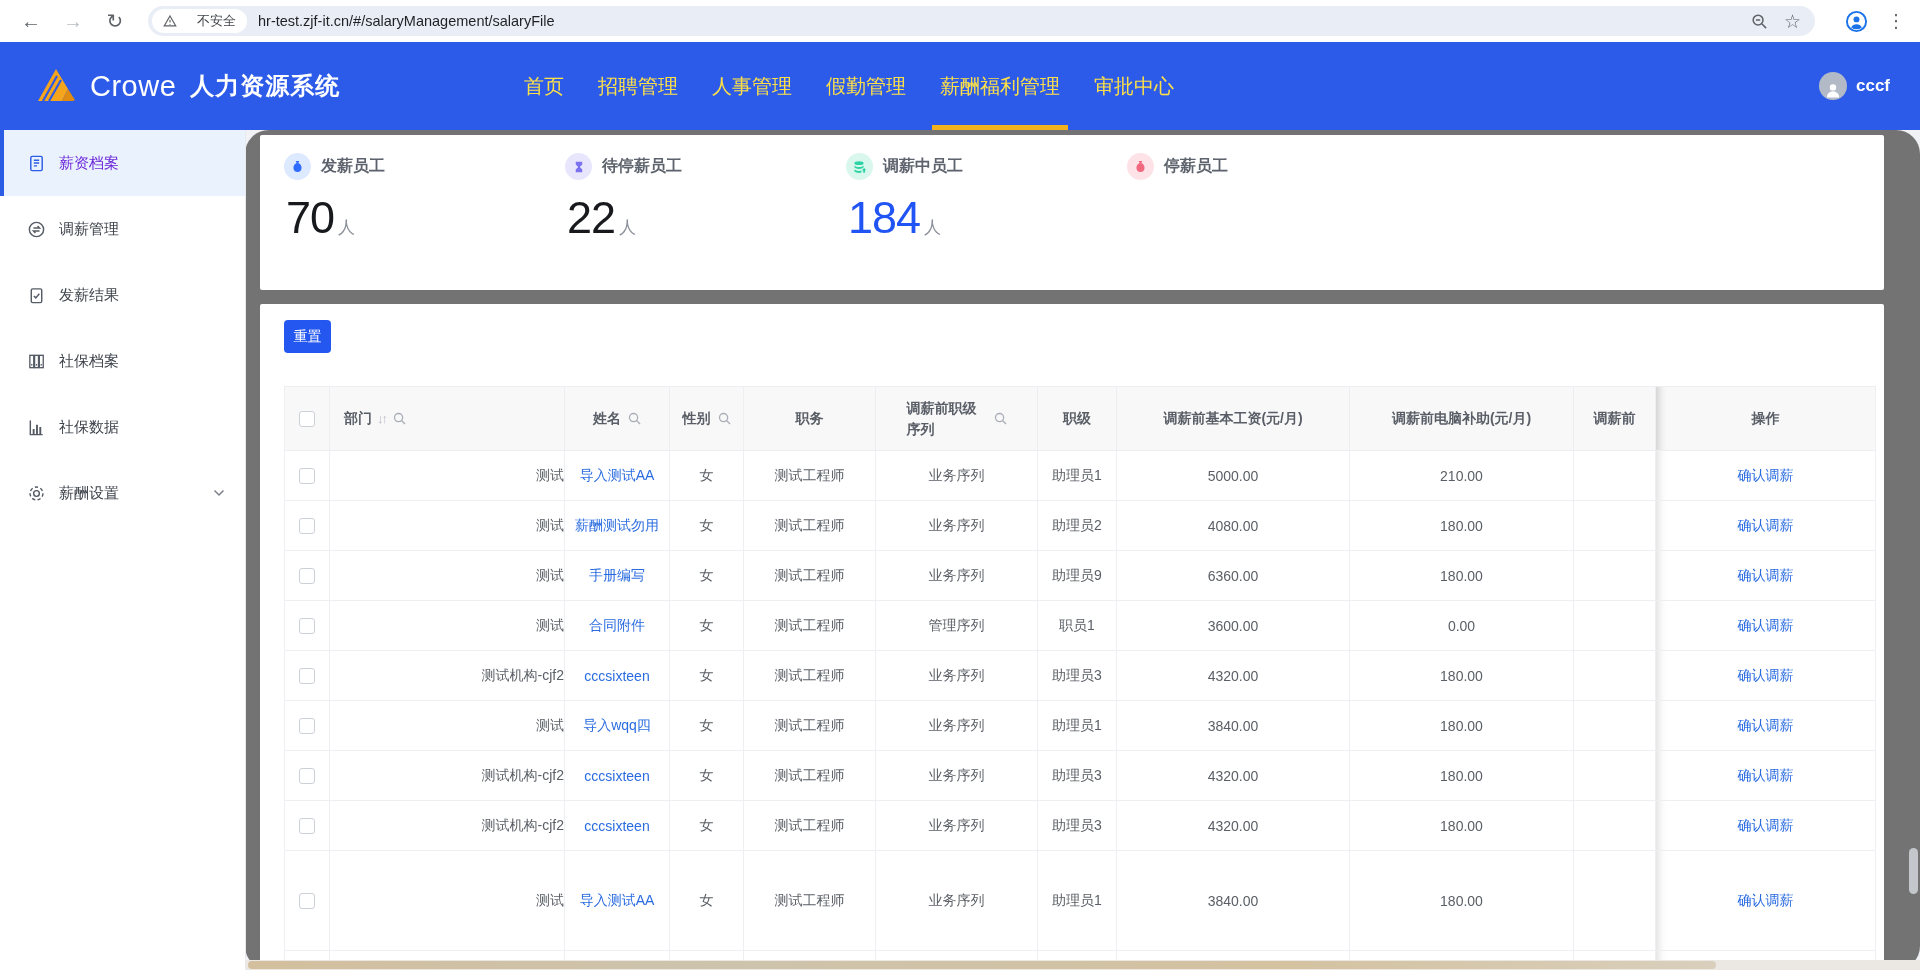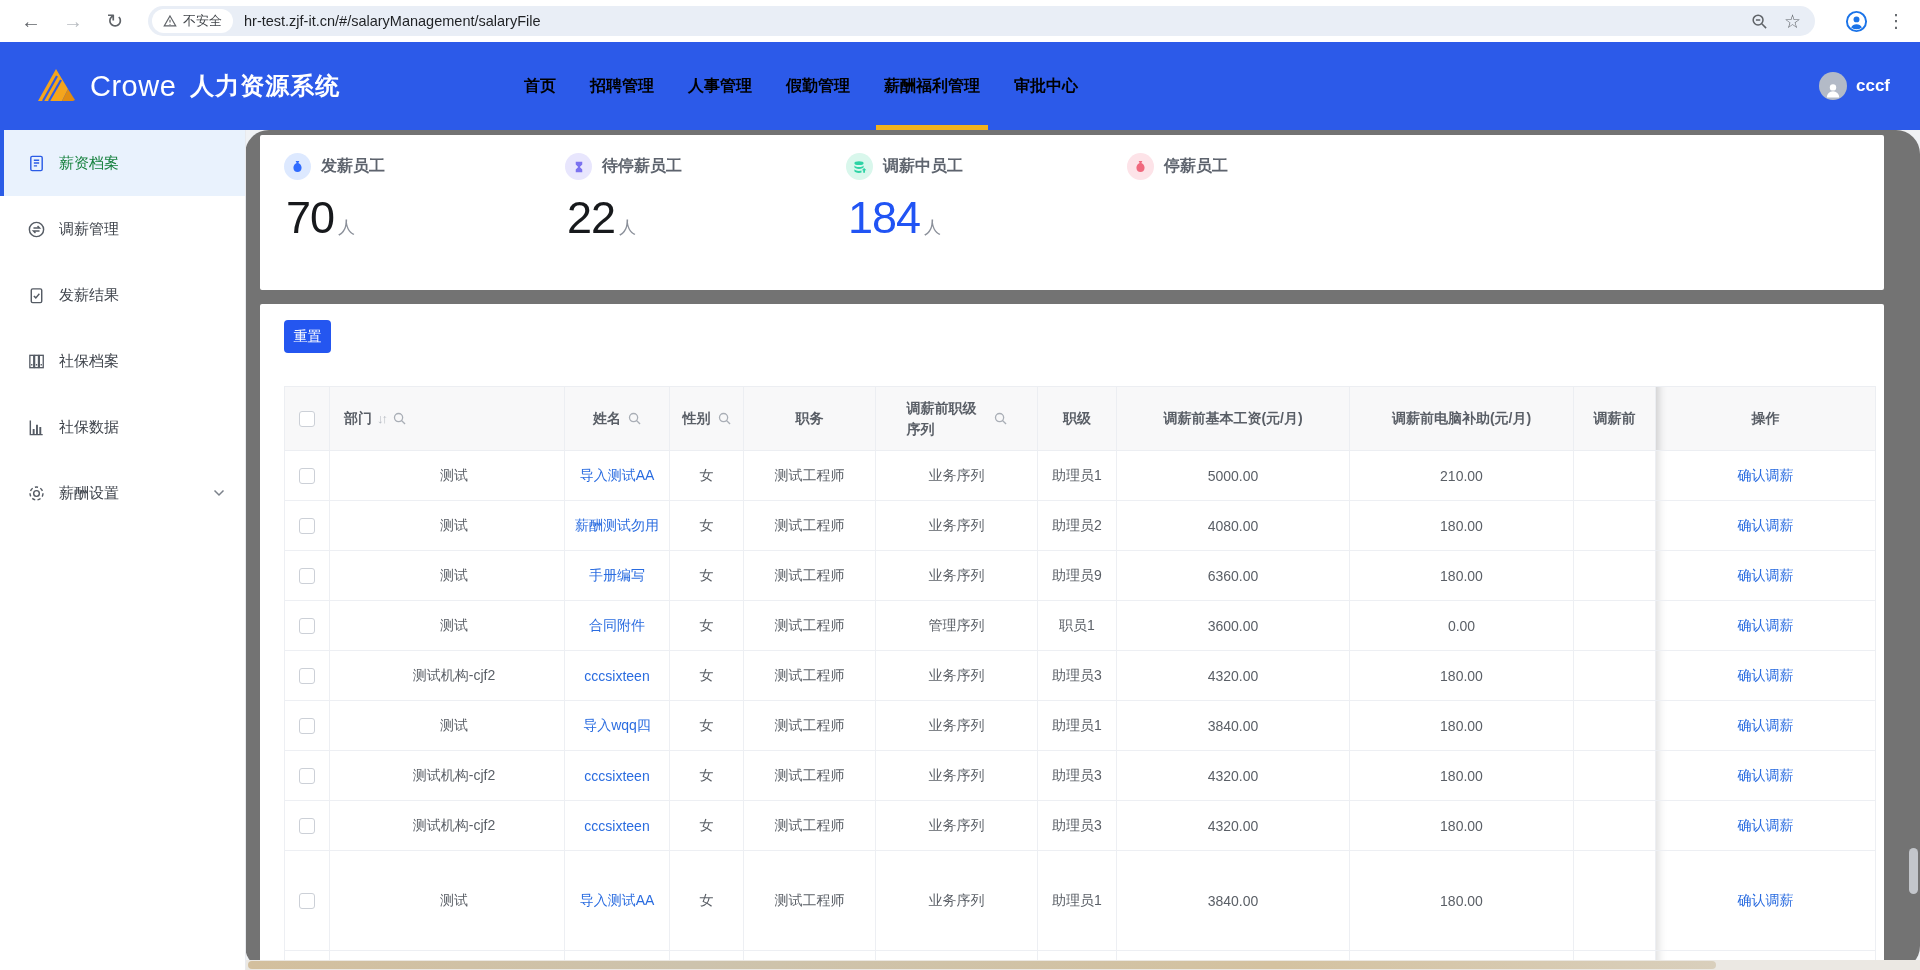--- a/index.html
+++ b/index.html
@@ -7,44 +7,44 @@
   body {
     width:1920px; height:970px; overflow:hidden; position:relative;
     font-family:"Liberation Sans","DejaVu Sans",sans-serif;
     background:#f0f2f5;
   }
   
   .browser-bar{position:absolute;top:0;left:0;right:0;height:42px;background:#fff;display:flex;align-items:center;padding:0 14px 0 16px;z-index:40;}
   .nav-btn{width:30px;height:30px;display:flex;align-items:center;justify-content:center;font-size:20px;color:#5f6368;margin-right:12px;cursor:pointer;border-radius:50%;}
   .nav-btn.disabled{color:#b9bdc2;}
   .address-bar{flex:1;height:30px;background:#e9eef6;border-radius:15px;display:flex;align-items:center;padding:0 12px 0 4px;margin:0 14px 0 6px;cursor:text;}
-  .security-chip{display:flex;align-items:center;gap:6px;background:#fff;border-radius:13px;height:24px;padding:0 11px;color:#44484d;font-size:13px;cursor:pointer;}
+  .security-chip{display:flex;align-items:center;gap:20px;background:#fff;border-radius:13px;height:24px;padding:0 11px;color:#44484d;font-size:13px;cursor:pointer;}
   .url{margin-left:11px;font-size:14.5px;color:#1f2124;flex:1;white-space:nowrap;overflow:hidden;}
   .addr-right{display:flex;align-items:center;}
   .icon-btn{display:flex;align-items:center;justify-content:center;cursor:pointer;}
   .zoom-icon{margin-right:16px;}
   .star{font-size:19px;color:#5f6368;margin-right:2px;}
   .profile-btn{margin-left:16px;}
   .dots{font-size:18px;color:#5f6368;margin-left:18px;width:20px;text-align:center;}
   
   .app-header{position:absolute;top:42px;left:0;right:0;height:88px;background:#2c5ae9;display:flex;align-items:center;z-index:30;}
   .brand{display:flex;align-items:center;margin-left:36px;}
   .brand-name{color:#fff;font-size:29px;margin-left:10px;letter-spacing:.5px;}
   .app-title{color:#ffffff;font-size:24px;font-weight:bold;margin-left:14px;letter-spacing:1px;}
   .main-nav{position:absolute;left:524px;top:0;bottom:0;display:flex;}
-  .nav-item{height:100%;display:flex;align-items:center;color:#000000;font-size:16px;font-weight:bold;margin-right:34px;position:relative;cursor:pointer;white-space:nowrap;}
+  .nav-item{height:100%;display:flex;align-items:center;color:#fde047;font-size:20px;font-weight:normal;margin-right:34px;position:relative;cursor:pointer;white-space:nowrap;}
   .nav-item.active::after{content:"";position:absolute;left:-8px;right:-8px;bottom:0;height:5px;background:#f2b21d;}
   .user-box{margin-left:auto;margin-right:30px;display:flex;align-items:center;gap:9px;cursor:pointer;}
   .avatar{width:28px;height:28px;border-radius:50%;background:#b3bac7;display:flex;align-items:flex-end;justify-content:center;overflow:hidden;}
   .user-name{color:#fff;font-size:17px;font-weight:bold;}
   
   .sidebar{position:absolute;top:130px;left:0;bottom:0;width:245px;background:#fff;z-index:20;box-shadow:1px 0 0 #e8eaee;}
   .side-item{height:66px;display:flex;align-items:center;padding-left:27px;color:#3e434b;font-size:15px;cursor:pointer;position:relative;}
   .side-icon{color:#555b64;margin-right:13px;display:flex;}
-  .side-item.active{background:#e9f2fd;color:#15803d;}
+  .side-item.active{background:#e9f2fd;color:#6d28d9;}
   .side-item.active .side-icon{color:#2b5ce6;}
   .side-item.active::before{content:"";position:absolute;left:0;top:0;bottom:0;width:4px;background:#2b5ce6;}
   .chev{margin-left:auto;margin-right:20px;color:#7b818a;display:flex;}
   
   .main{position:absolute;left:245px;top:130px;right:0;bottom:0;background:#737373;overflow:hidden;border-radius:24px;}
   .stats-panel{margin:5px 36px 0 15px;height:155px;background:#fff;border-radius:2px;display:flex;padding:18px 0 0 24px;}
   .stat-card{width:281px;}
   .stat-head{display:flex;align-items:center;gap:10px;}
   .icon-circle{width:27px;height:27px;border-radius:50%;display:flex;align-items:center;justify-content:center;flex:0 0 27px;}
   .stat-label{font-size:16px;font-weight:bold;color:#5d636d;}
@@ -52,21 +52,21 @@
   .stat-num{font-size:45px;color:#17191c;letter-spacing:-1px;}
   .stat-unit{font-size:17px;color:#8b909a;margin-left:4px;}
   .table-panel{margin:14px 36px 0 15px;background:#fff;border-radius:2px;height:666px;padding:16px 0 0 24px;overflow:hidden;position:relative;}
   .reset-btn{width:47px;height:33px;background:#2456f0;color:#fff;font-size:14px;border:none;border-radius:4px;cursor:pointer;font-family:inherit;}
   
   table{border-collapse:collapse;table-layout:fixed;width:1591px;margin-top:33px;}
   thead th{height:64px;background:#f8f8f9;font-size:14px;font-weight:bold;color:#595e66;border:1px solid #eceef2;padding:0;text-align:center;vertical-align:middle;}
   tbody td{height:50px;border:1px solid #edeff3;font-size:14px;color:#5a5f66;text-align:center;vertical-align:middle;padding:0;background:#fff;}
   tr.tall td{height:100px;}
   tr.partial td{height:50px;}
-  th.left,td.left{text-align:center;padding-left:14px;margin-top:11px;}
+  th.left,td.left{text-align:right;padding-left:14px;margin-top:11px;}
   .th-inner{display:flex;align-items:center;justify-content:center;gap:5px;}
   th.left .th-inner{justify-content:flex-start;}
   .th-inner.wrap .th-label{max-width:80px;line-height:1.5;text-align:left;}
   .sort-icon{font-size:13px;color:#b6bbc3;letter-spacing:-2px;cursor:pointer;}
   .search-icon-sp{color:#a9aeb6;display:flex;cursor:pointer;margin-left:2px;}
   .cb{width:16px;height:16px;border:1px solid #ccd0d7;border-radius:3px;background:#fff;display:inline-block;cursor:pointer;vertical-align:middle;}
   .cell-link{color:#2a6ce0;cursor:pointer;}
   th.fixed{box-shadow:inset 12px 0 10px -10px rgba(0,0,0,.20);}
   td.fixed{box-shadow:inset 12px 0 10px -10px rgba(0,0,0,.15);}
   th.clipped .th-label{white-space:nowrap;}

